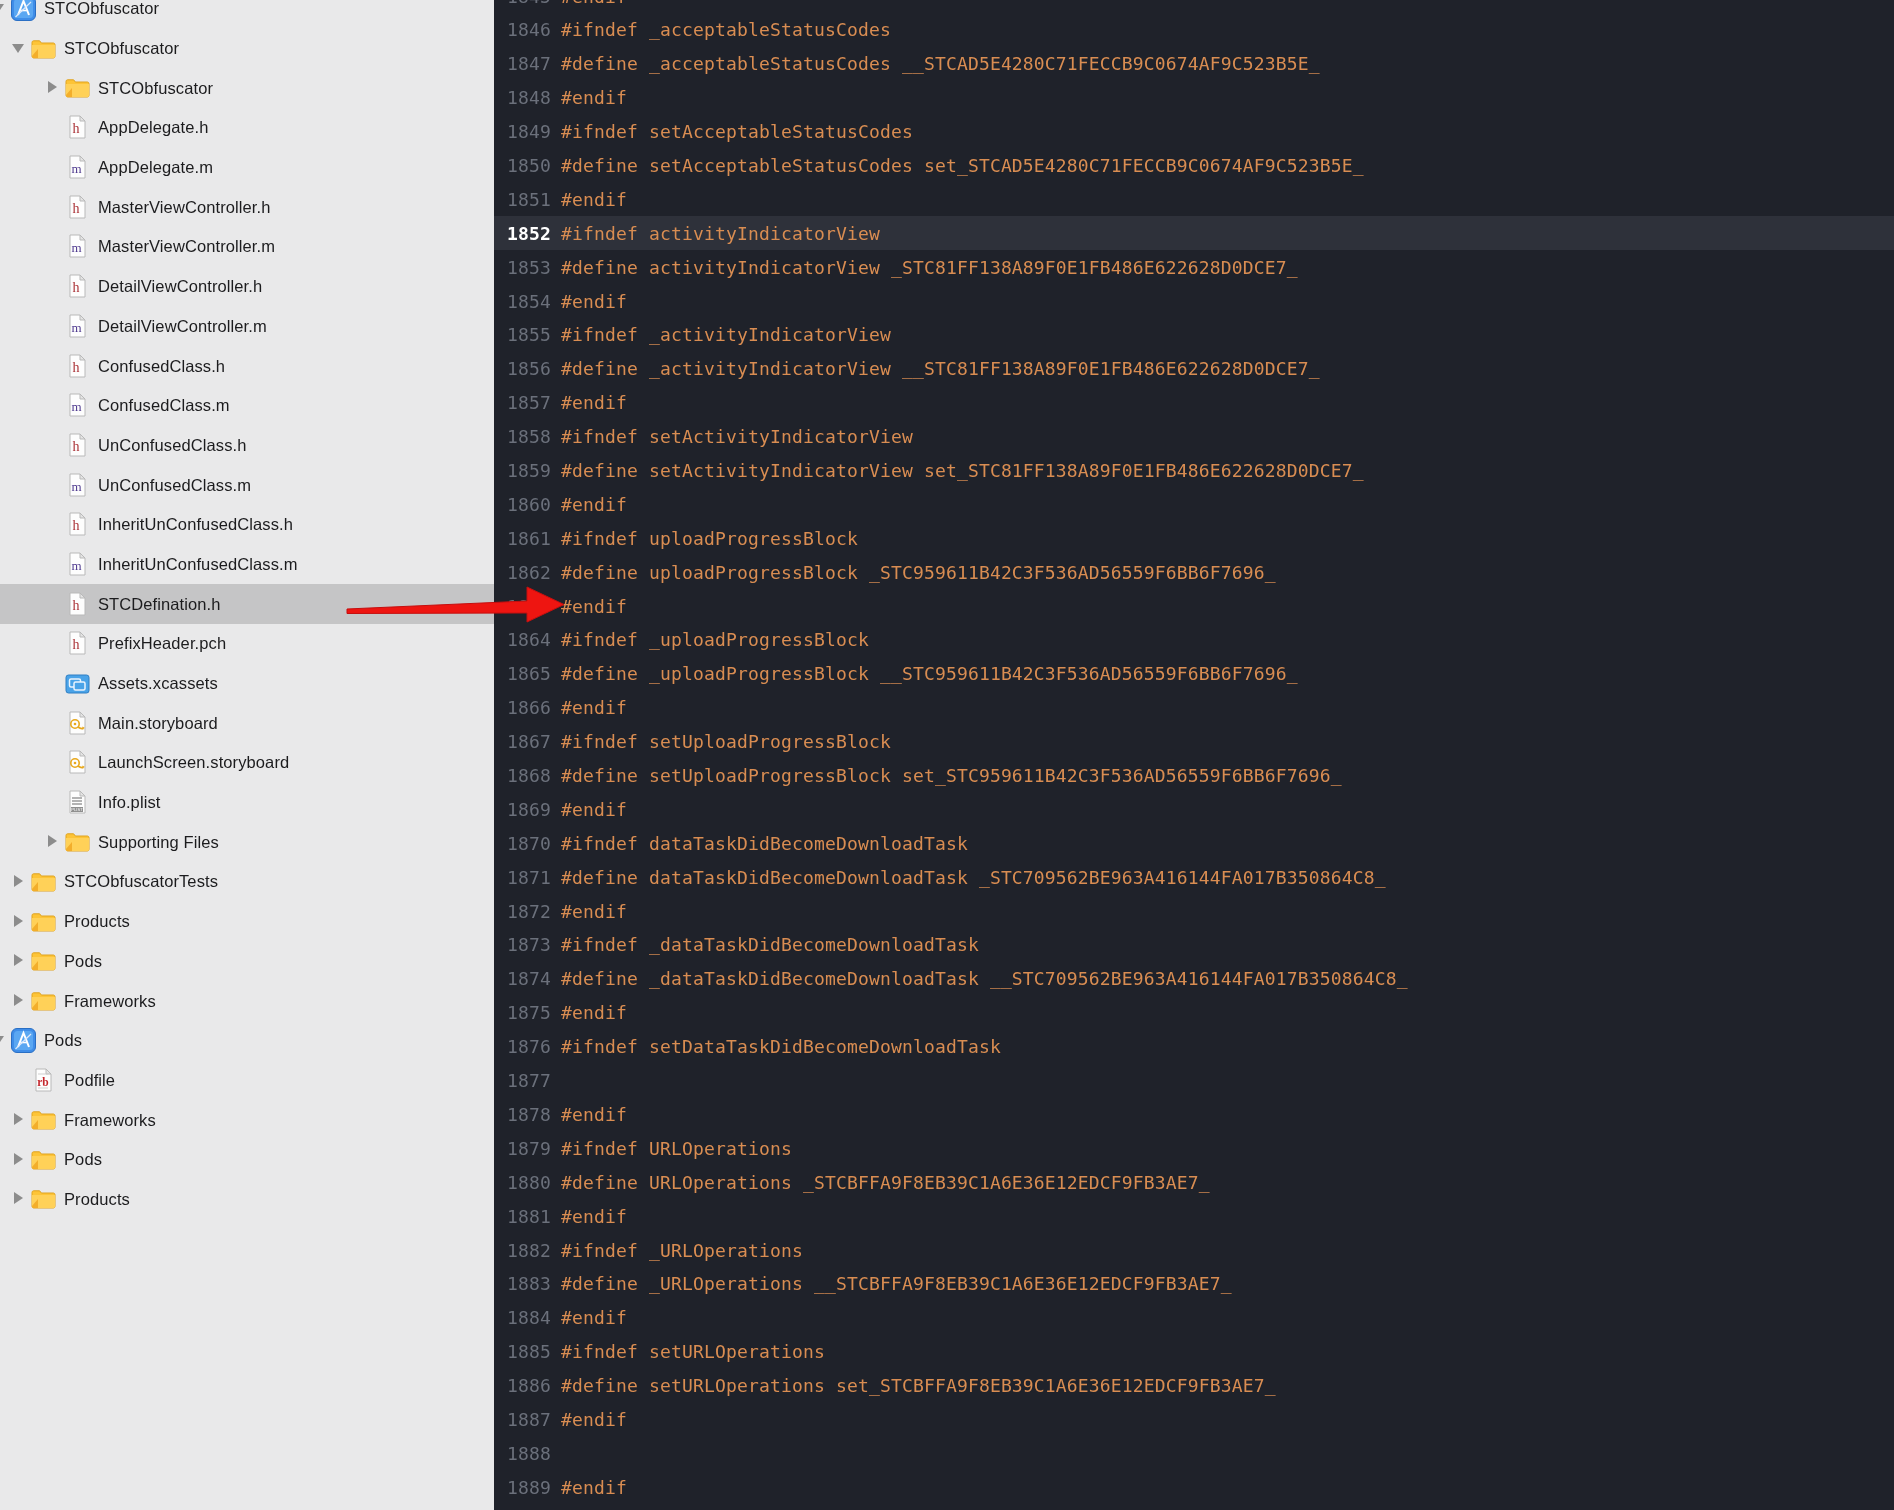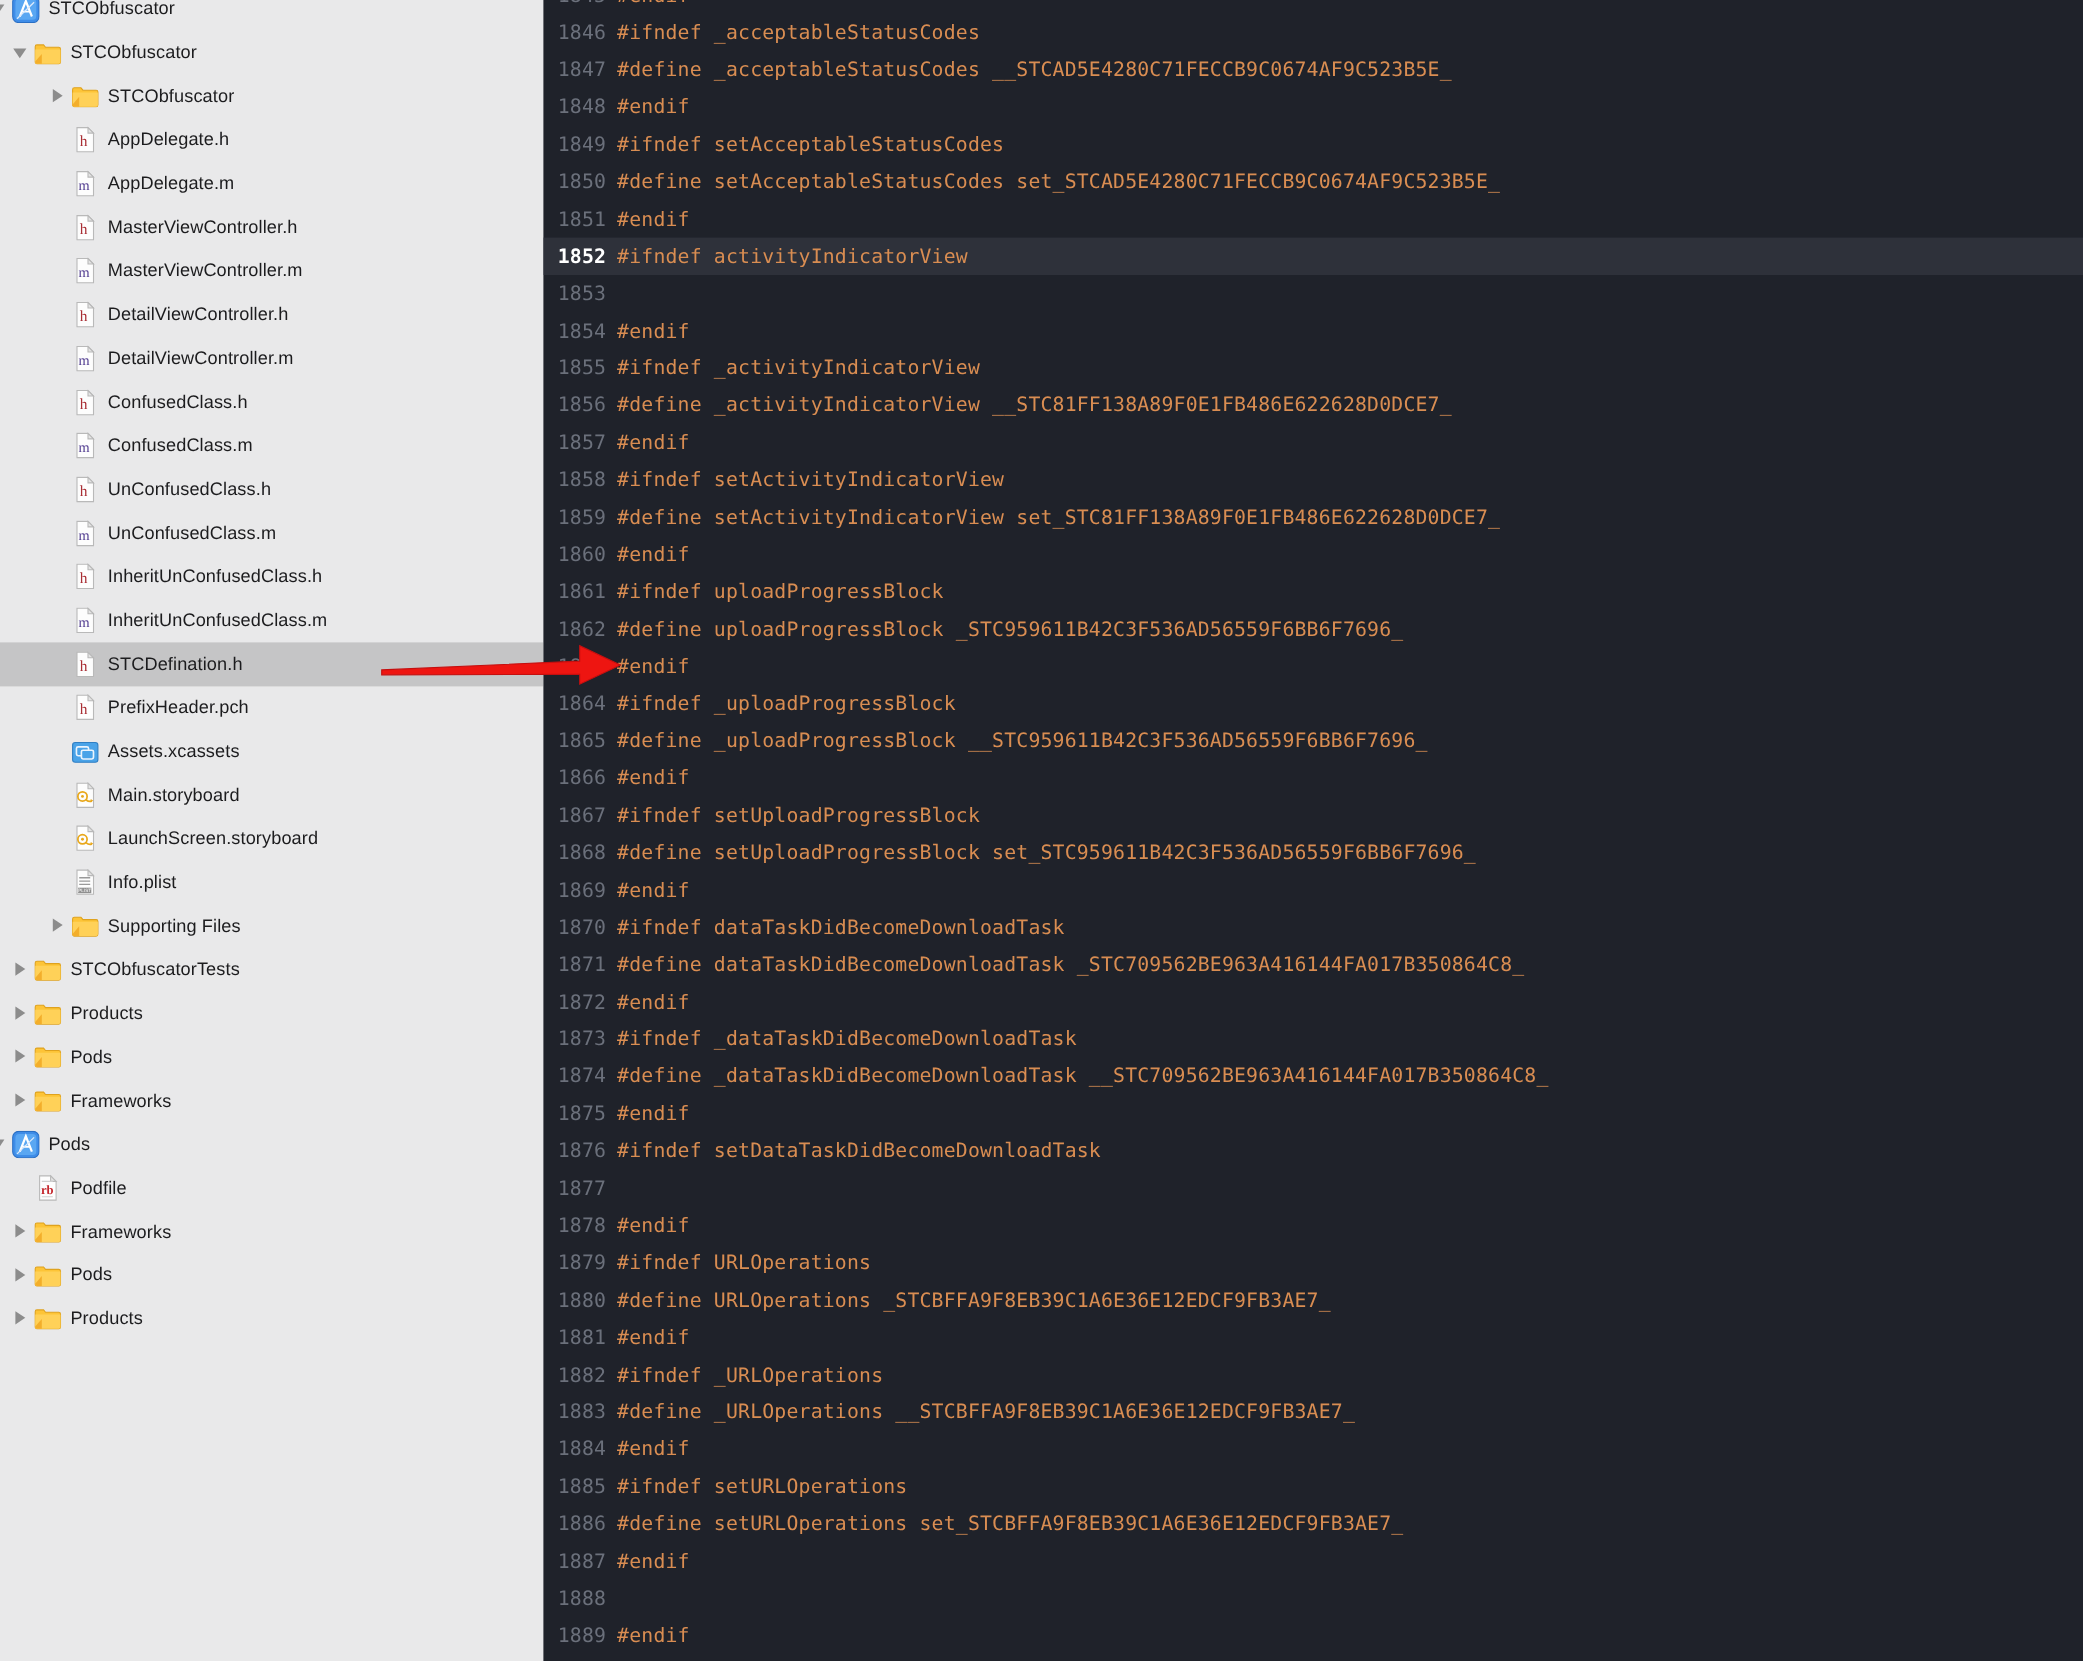--- a/index.html
+++ b/index.html
@@ -427,20 +427,21 @@
         <div class="crow">
       <span class="lnum">1851</span>
       <span class="ltext">#endif</span>
     </div>
         <div class="crow cur">
       <span class="lnum">1852</span>
       <span class="ltext">#ifndef activityIndicatorView</span>
     </div>
         <div class="crow">
       <span class="lnum">1853</span>
+      <span class="ltext">#define activityIndicatorView _STC81FF138A89F0E1FB486E622628D0DCE7_</span>
     </div>
         <div class="crow">
       <span class="lnum">1854</span>
       <span class="ltext">#endif</span>
     </div>
         <div class="crow">
       <span class="lnum">1855</span>
       <span class="ltext">#ifndef _activityIndicatorView</span>
     </div>
         <div class="crow">

